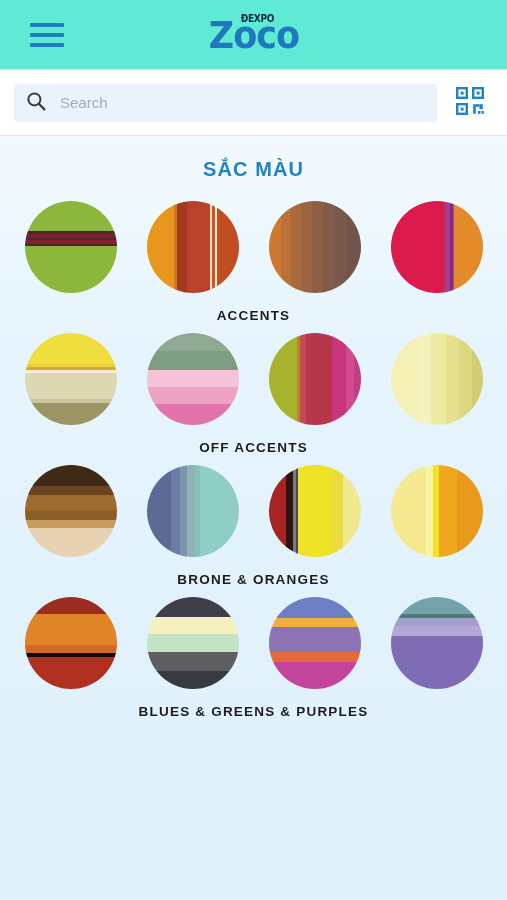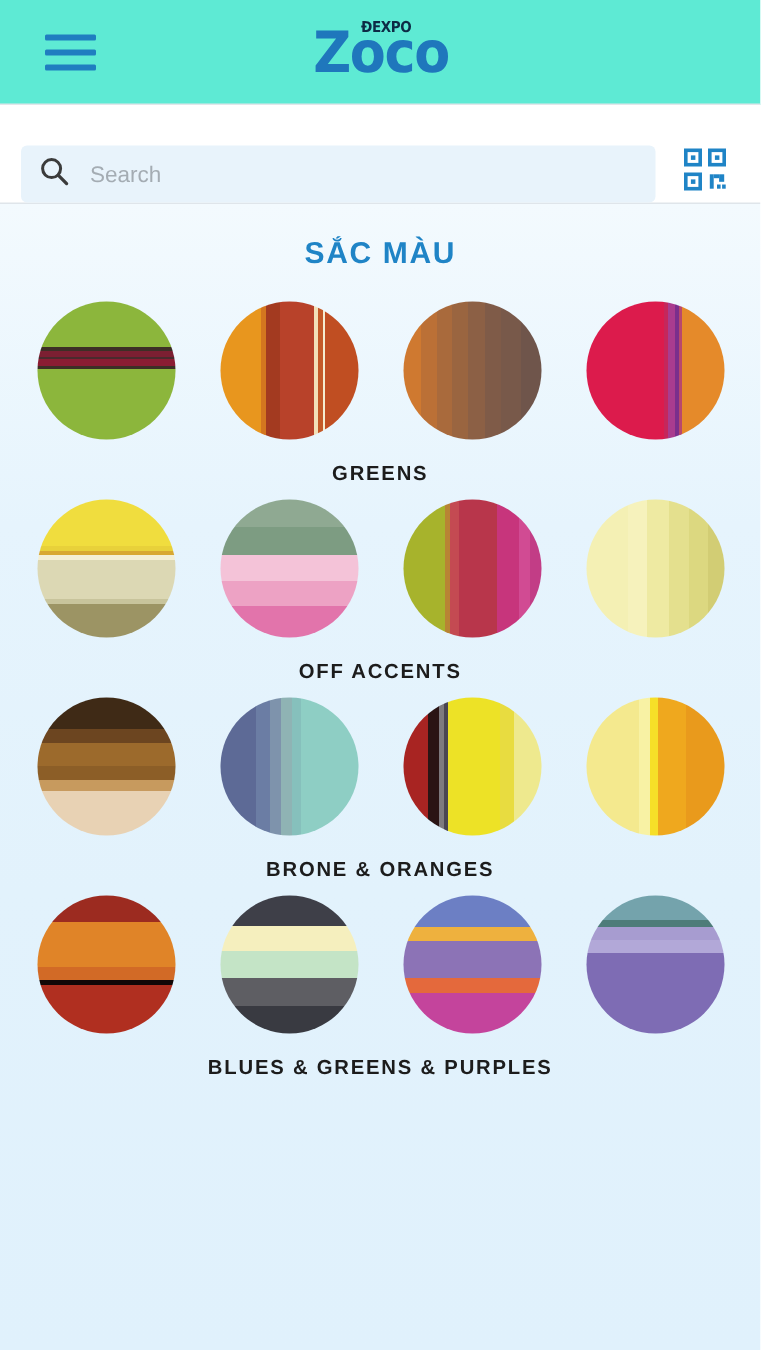--- a/index.html
+++ b/index.html
@@ -65,21 +65,21 @@
     letter-spacing:-0.3px;
     color:#0d2b45;
     transform:scaleX(0.9);
   }
 
   
   .searchrow {
     height:66px;
     background:#ffffff;
     display:flex;
-    align-items:flex-end;
+    align-items:center;
     padding:0 14px;
     border-bottom:1px solid #dfe5ea;
     gap:10px;
   }
   .searchbox {
     flex:1;
     height:38px;
     background:#e8f3fb;
     border-radius:4px;
     display:flex;
@@ -194,21 +194,21 @@
 <div class="content">
   <div class="section-title">SẮC MÀU</div>
   <div id="groups-container">
       <div class="group">
         <div class="swatch-row">
           <div class="swatch" style="background: linear-gradient(rgb(140, 182, 60) 0%, rgb(140, 182, 60) 33%, rgb(61, 47, 38) 33%, rgb(61, 47, 38) 36%, rgb(124, 31, 50) 36%, rgb(124, 31, 50) 40%, rgb(74, 42, 45) 40%, rgb(74, 42, 45) 42%, rgb(139, 29, 51) 42%, rgb(139, 29, 51) 47%, rgb(61, 47, 38) 47%, rgb(61, 47, 38) 49%, rgb(140, 182, 60) 49%, rgb(140, 182, 60) 100%);"></div>
           <div class="swatch" style="background: linear-gradient(to right, rgb(232, 150, 30) 0%, rgb(232, 150, 30) 29%, rgb(212, 118, 31) 29%, rgb(212, 118, 31) 33%, rgb(163, 58, 32) 33%, rgb(163, 58, 32) 43%, rgb(184, 66, 42) 43%, rgb(184, 66, 42) 68%, rgb(242, 224, 184) 68%, rgb(242, 224, 184) 71%, rgb(196, 90, 40) 71%, rgb(196, 90, 40) 74%, rgb(245, 236, 208) 74%, rgb(245, 236, 208) 76%, rgb(192, 78, 34) 76%, rgb(192, 78, 34) 100%);"></div>
           <div class="swatch" style="background: linear-gradient(to right, rgb(207, 121, 48) 0%, rgb(207, 121, 48) 13%, rgb(187, 112, 54) 13%, rgb(187, 112, 54) 24%, rgb(169, 106, 60) 24%, rgb(169, 106, 60) 35%, rgb(154, 101, 64) 35%, rgb(154, 101, 64) 47%, rgb(140, 96, 69) 47%, rgb(140, 96, 69) 59%, rgb(127, 91, 72) 59%, rgb(127, 91, 72) 71%, rgb(120, 89, 74) 71%, rgb(120, 89, 74) 85%, rgb(111, 85, 75) 85%, rgb(111, 85, 75) 100%);"></div>
           <div class="swatch" style="background: linear-gradient(to right, rgb(220, 27, 76) 0%, rgb(220, 27, 76) 56%, rgb(197, 39, 91) 56%, rgb(197, 39, 91) 59%, rgb(169, 60, 143) 59%, rgb(169, 60, 143) 64%, rgb(123, 47, 140) 64%, rgb(123, 47, 140) 67%, rgb(184, 72, 109) 67%, rgb(184, 72, 109) 69%, rgb(229, 138, 42) 69%, rgb(229, 138, 42) 100%);"></div>
         </div>
-        <div class="group-label">GREENS</div>
+        <div class="group-label">ACCENTS</div>
       </div>
       <div class="group">
         <div class="swatch-row">
           <div class="swatch" style="background: linear-gradient(rgb(240, 221, 62) 0%, rgb(240, 221, 62) 34%, rgb(232, 209, 58) 34%, rgb(232, 209, 58) 37%, rgb(216, 168, 50) 37%, rgb(216, 168, 50) 40%, rgb(244, 239, 212) 40%, rgb(244, 239, 212) 44%, rgb(220, 216, 180) 44%, rgb(220, 216, 180) 72%, rgb(200, 196, 156) 72%, rgb(200, 196, 156) 76%, rgb(156, 148, 100) 76%, rgb(156, 148, 100) 100%);"></div>
           <div class="swatch" style="background: linear-gradient(rgb(143, 169, 146) 0%, rgb(143, 169, 146) 20%, rgb(125, 156, 130) 20%, rgb(125, 156, 130) 40%, rgb(244, 195, 216) 40%, rgb(244, 195, 216) 59%, rgb(237, 162, 196) 59%, rgb(237, 162, 196) 77%, rgb(226, 116, 171) 77%, rgb(226, 116, 171) 100%);"></div>
           <div class="swatch" style="background: linear-gradient(to right, rgb(167, 179, 44) 0%, rgb(167, 179, 44) 30%, rgb(184, 132, 52) 30%, rgb(184, 132, 52) 34%, rgb(196, 74, 82) 34%, rgb(196, 74, 82) 40%, rgb(184, 54, 75) 40%, rgb(184, 54, 75) 68%, rgb(199, 53, 124) 68%, rgb(199, 53, 124) 84%, rgb(209, 75, 147) 84%, rgb(209, 75, 147) 92%, rgb(194, 61, 134) 92%, rgb(194, 61, 134) 100%);"></div>
           <div class="swatch" style="background: linear-gradient(to right, rgb(244, 240, 180) 0%, rgb(244, 240, 180) 30%, rgb(246, 242, 188) 30%, rgb(246, 242, 188) 44%, rgb(238, 234, 162) 44%, rgb(238, 234, 162) 60%, rgb(228, 224, 142) 60%, rgb(228, 224, 142) 74%, rgb(220, 216, 128) 74%, rgb(220, 216, 128) 88%, rgb(210, 205, 116) 88%, rgb(210, 205, 116) 100%);"></div>
         </div>
         <div class="group-label">OFF ACCENTS</div>
       </div>

